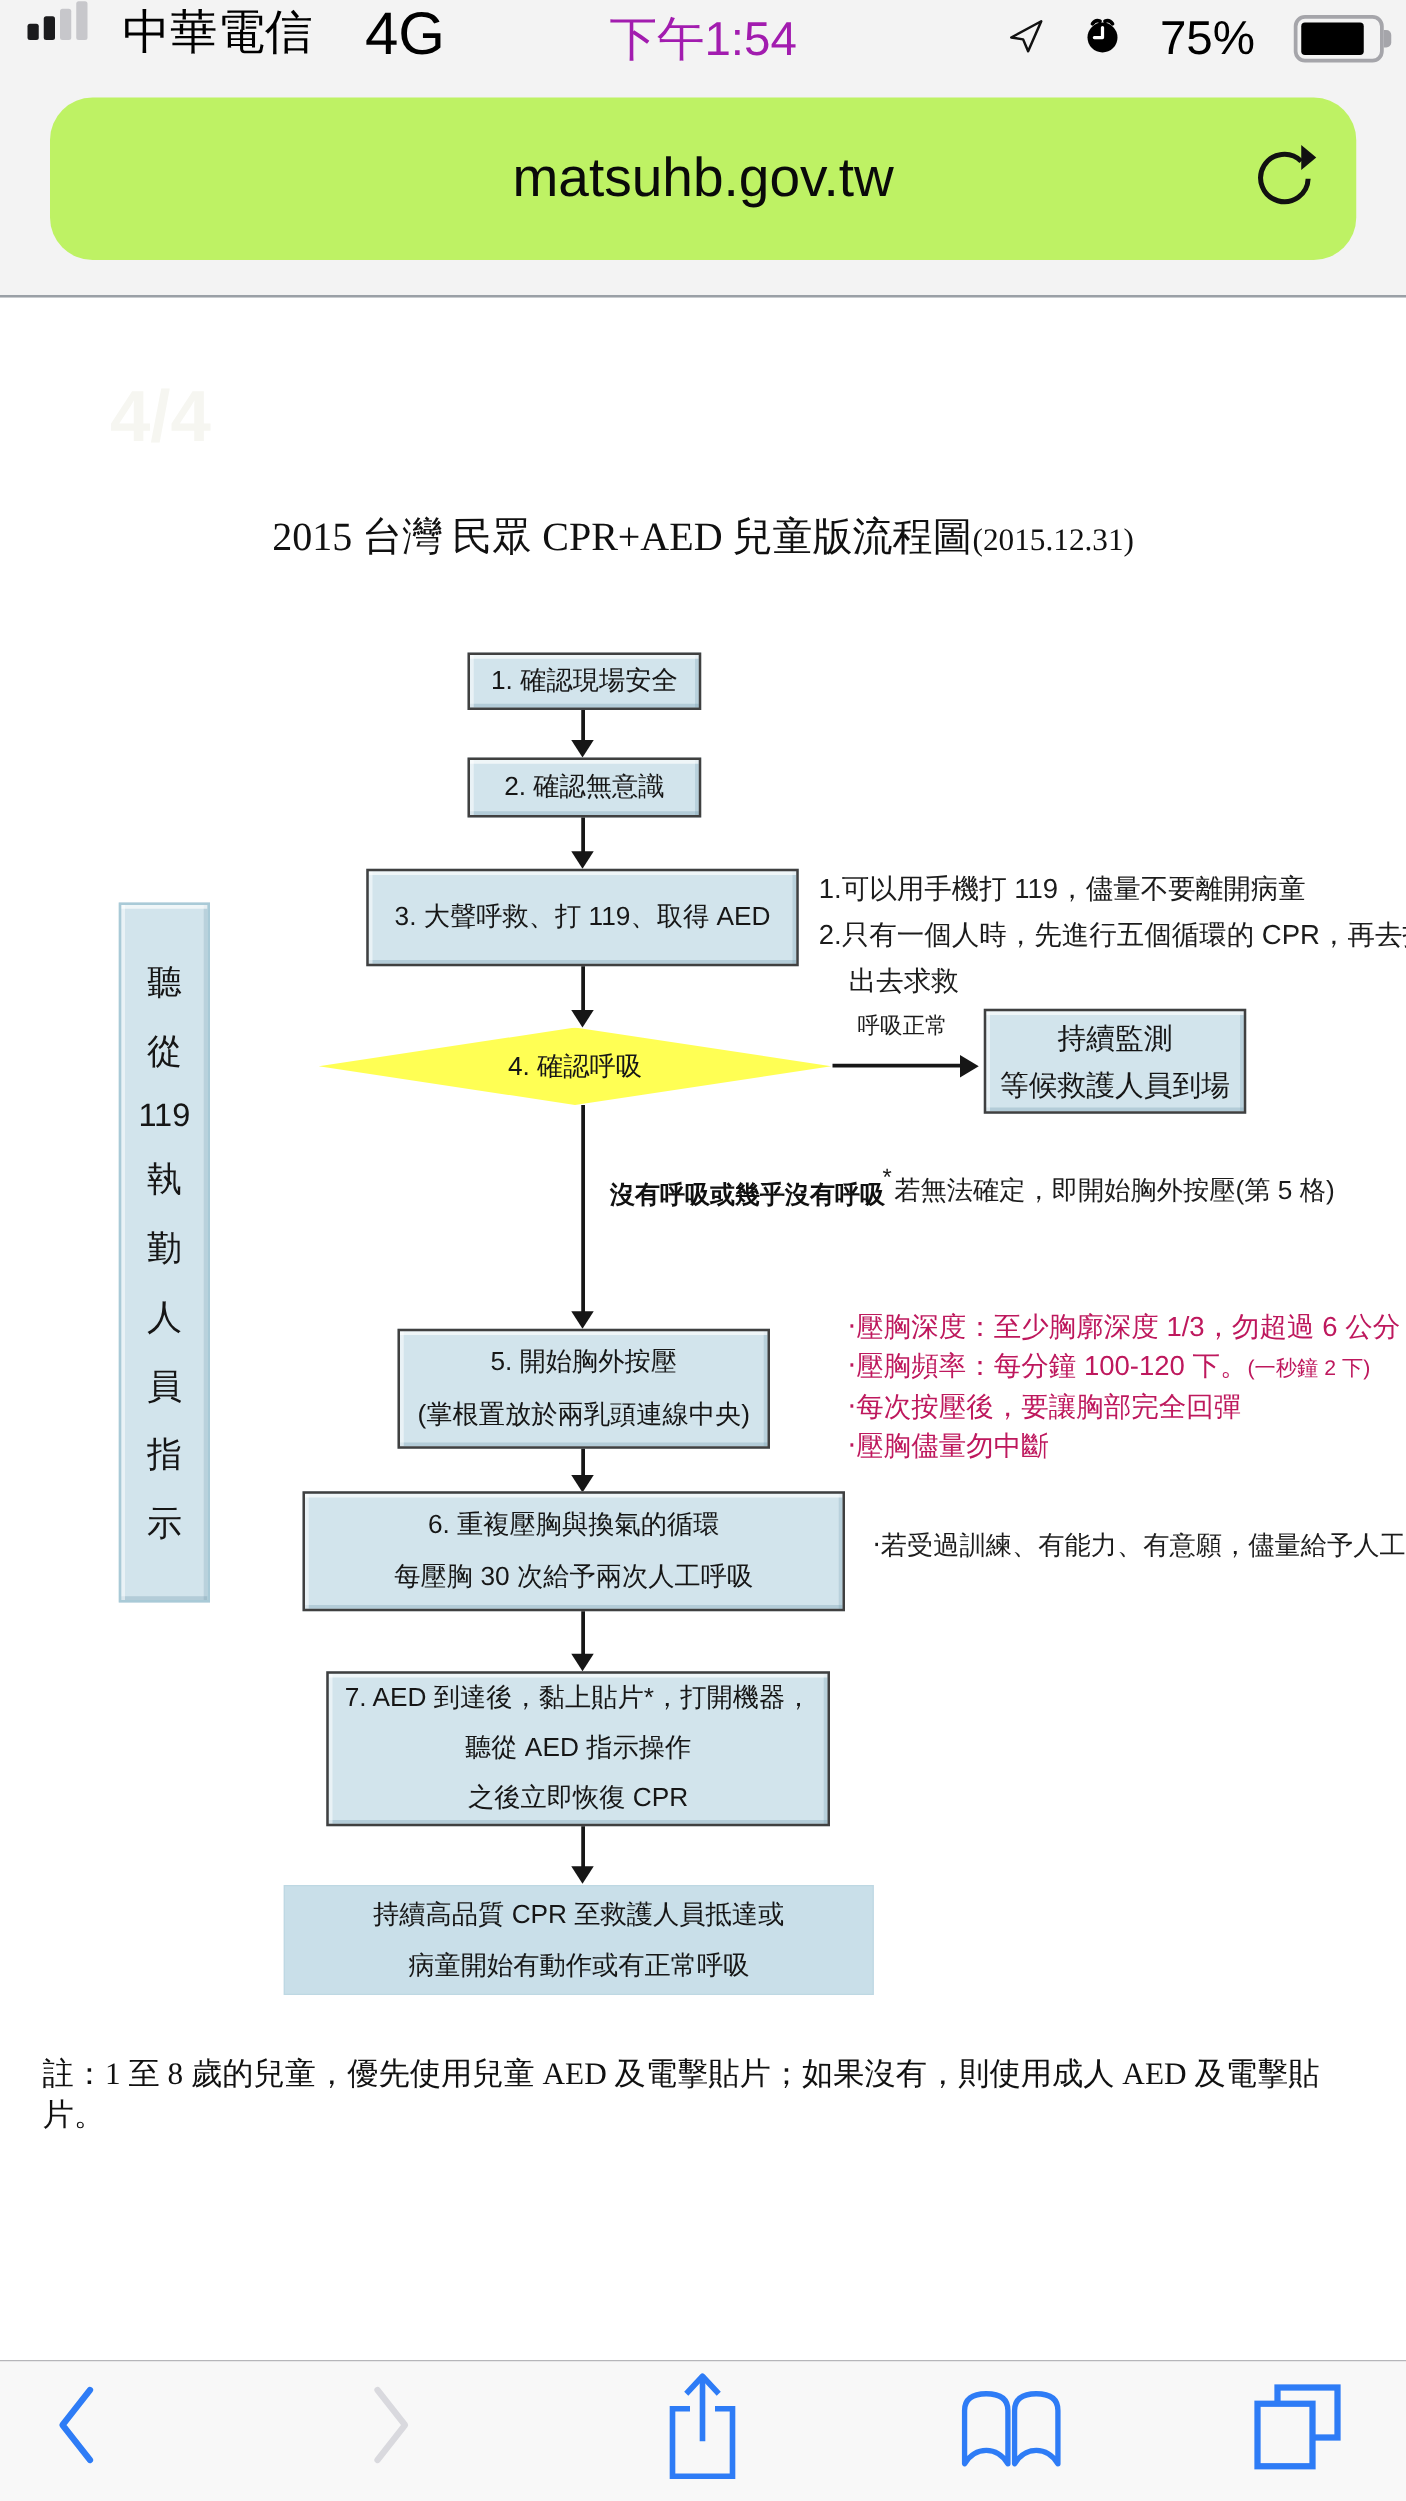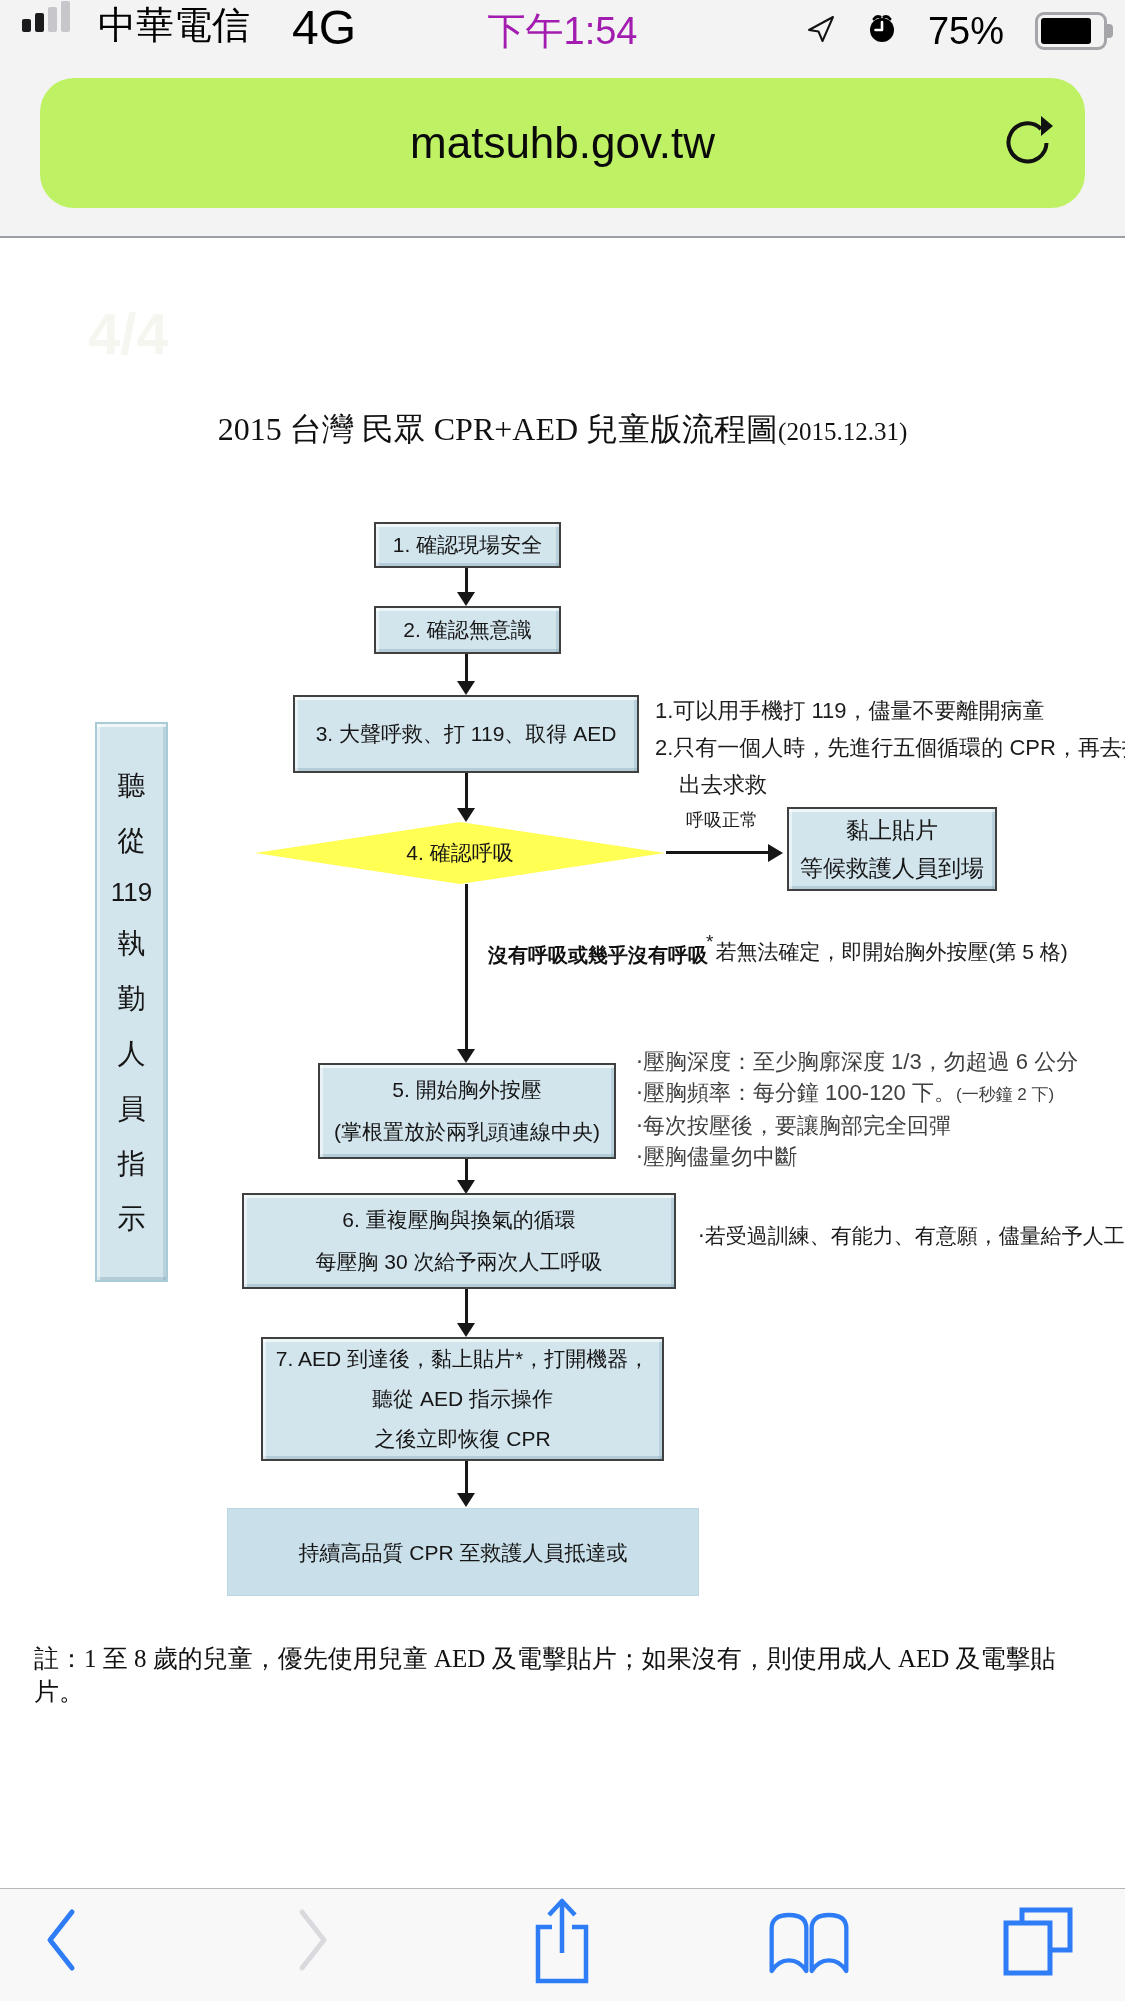--- a/index.html
+++ b/index.html
@@ -54,21 +54,21 @@
 
   .vline{position:absolute;width:3px;background:#161616;}
   .hline{position:absolute;height:3px;background:#161616;}
   .ah-down{position:absolute;width:0;height:0;border-left:9px solid transparent;
            border-right:9px solid transparent;border-top:14px solid #161616;}
   .ah-right{position:absolute;width:0;height:0;border-top:9px solid transparent;
             border-bottom:9px solid transparent;border-left:15px solid #161616;}
 
   .note{position:absolute;font-size:22px;color:#1c1c1c;line-height:37px;white-space:nowrap;}
   .note .indent{padding-left:24px;}
-  .bullets{position:absolute;left:636px;top:1046px;font-size:22px;color:#404040;line-height:31px;white-space:nowrap;}
+  .bullets{position:absolute;left:678px;top:1046px;font-size:22px;color:#be185d;line-height:31px;white-space:nowrap;}
   .bullets .small{font-size:17px;}
   .lbl-normal{position:absolute;left:686px;top:808px;font-size:18px;color:#1c1c1c;}
   .lbl-nobreath{position:absolute;left:488px;top:942px;font-size:20px;font-weight:bold;color:#111;}
   .starnote{position:absolute;left:706px;top:938px;font-size:21px;color:#1c1c1c;white-space:nowrap;}
   .starnote .star{position:relative;top:-11px;font-size:19px;margin-right:2px;}
   .note6{position:absolute;left:698px;top:1222px;font-size:21px;color:#1c1c1c;white-space:nowrap;}
   .footnote{position:absolute;left:34px;top:1642px;width:1070px;
             font-family:"Liberation Serif","DejaVu Serif",serif;font-size:25px;color:#111;}
 
   
@@ -168,21 +168,21 @@
   <div class="vline" style="left:465px;top:773px;height:36px;"></div>
   <div class="ah-down" style="left:457px;top:808px;"></div>
 
   <div class="diamond">
     <span>4. 確認呼吸</span>
   </div>
   <div class="lbl-normal">呼吸正常</div>
   <div class="hline" style="left:666px;top:851px;width:103px;"></div>
   <div class="ah-right" style="left:768px;top:844px;"></div>
   <div class="fbox" style="left:787px;top:807px;width:210px;height:84px;line-height:38px;font-size:23px;">
-    <span>黏上貼片</span>
+    <span>持續監測</span>
     <span>等候救護人員到場</span>
   </div>
 
   <div class="vline" style="left:465px;top:884px;height:166px;"></div>
   <div class="ah-down" style="left:457px;top:1049px;"></div>
   <div class="lbl-nobreath">沒有呼吸或幾乎沒有呼吸</div>
   <div class="starnote">
     <span class="star">*</span><span>若無法確定，即開始胸外按壓(第 5 格)</span>
   </div>
 
@@ -210,20 +210,21 @@
   <div class="fbox" style="left:261px;top:1337px;width:403px;height:124px;line-height:40px;">
     <span>7. AED 到達後，黏上貼片*，打開機器，</span>
     <span>聽從 AED 指示操作</span>
     <span>之後立即恢復 CPR</span>
   </div>
   <div class="vline" style="left:465px;top:1461px;height:33px;"></div>
   <div class="ah-down" style="left:457px;top:1493px;"></div>
 
   <div class="fbox flat" style="left:227px;top:1508px;width:472px;height:88px;line-height:41px;">
     <span>持續高品質  CPR  至救護人員抵達或</span>
+    <span>病童開始有動作或有正常呼吸</span>
   </div>
 
   <div class="footnote">註：1 至 8 歲的兒童，優先使用兒童 AED 及電擊貼片；如果沒有，則使用成人 AED 及電擊貼片。</div>
 
   <div class="toolbar">
     <button class="tb-btn" style="left:42px;top:18px;" aria-label="back">
       <svg width="40" height="66" viewBox="0 0 40 66">
         <polyline points="30,5 8,33 30,61" fill="none" stroke="#2e7cf6" stroke-width="5" stroke-linecap="round" stroke-linejoin="round"></polyline>
       </svg>
     </button>

